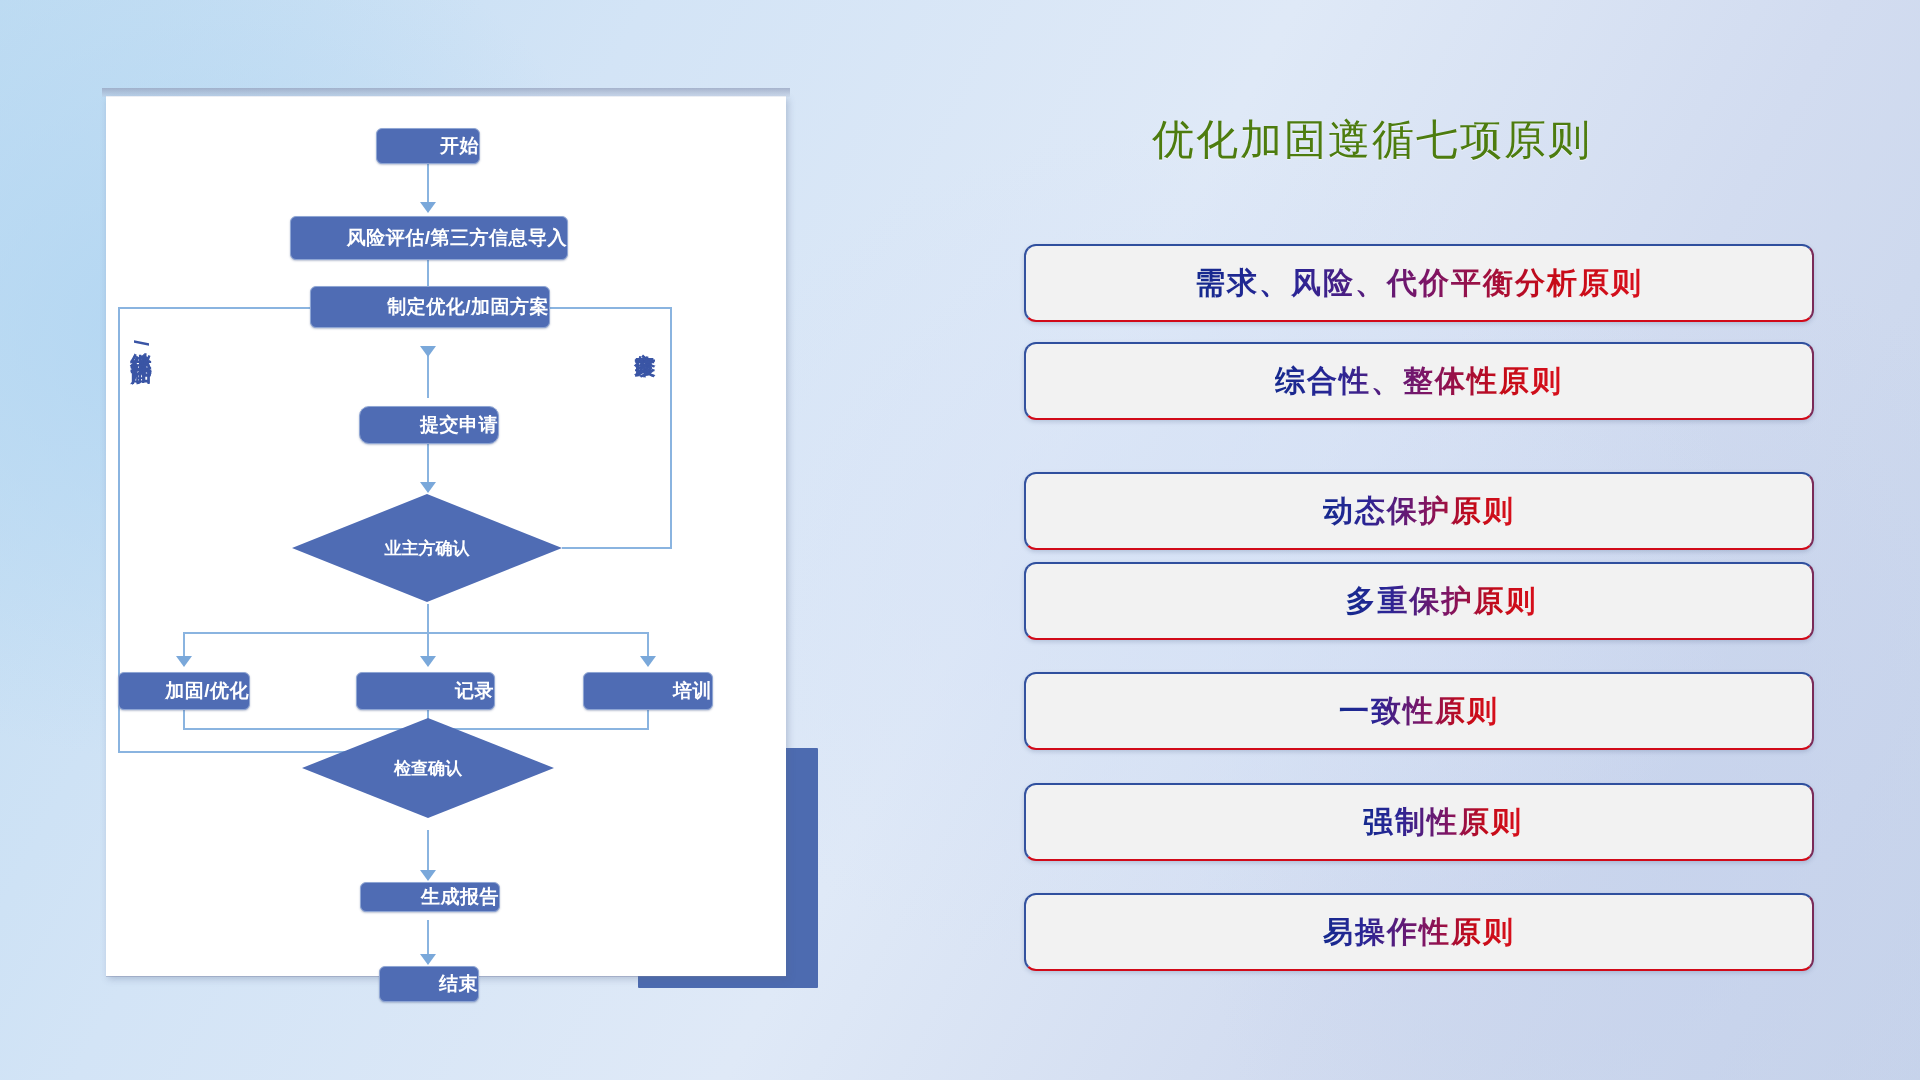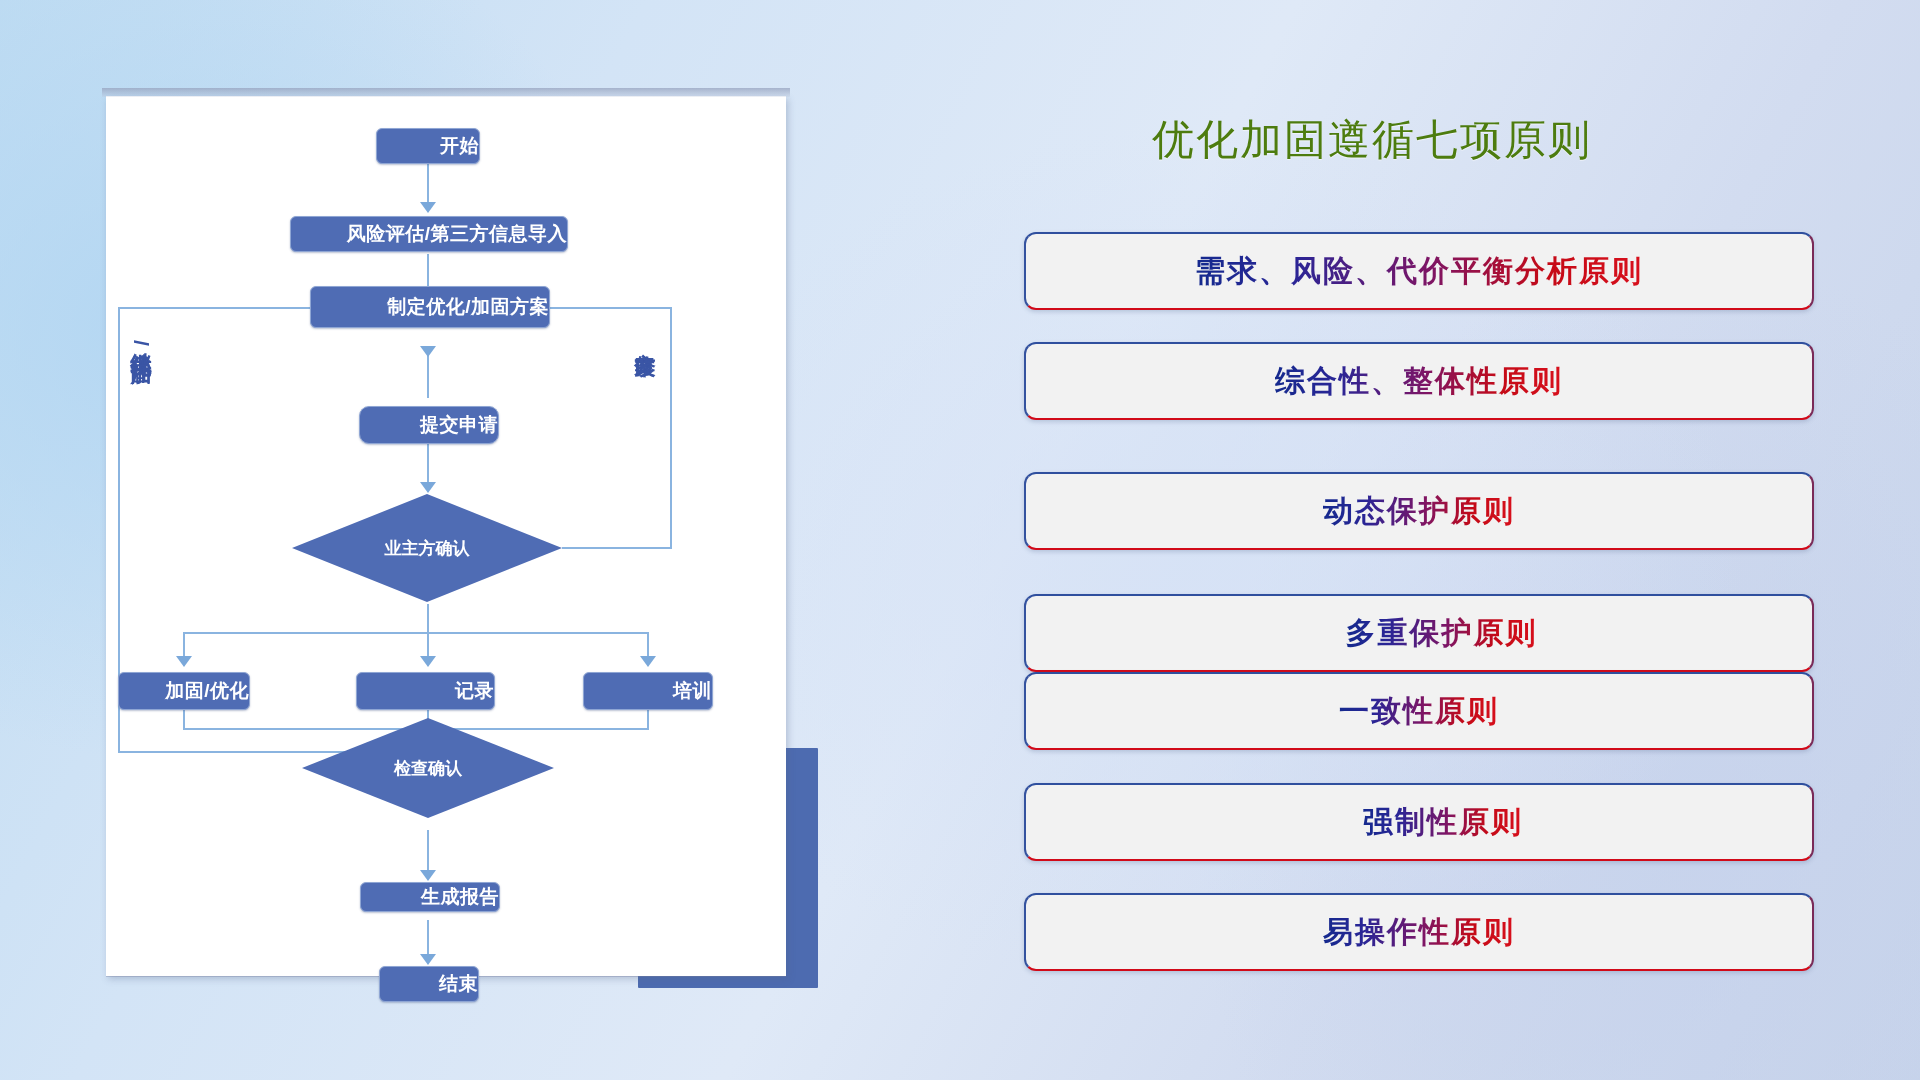--- a/index.html
+++ b/index.html
@@ -160,21 +160,21 @@
     <div class="vline" style="left:321px; top:734px; height:48px;"></div>
     <div class="arrow-d" style="left:314px; top:774px;"></div>
 
     <div class="vline" style="left:321px; top:824px; height:42px;"></div>
     <div class="arrow-d" style="left:314px; top:858px;"></div>
 
     <div class="node" style="left:270px; top:32px; width:104px; height:36px;">
       <span>开始</span>
     </div>
 
-    <div class="node" style="left:184px; top:120px; width:278px; height:36px;">
+    <div class="node" style="left:184px; top:120px; width:278px; height:44px;">
       <span>风险评估/第三方信息导入</span>
     </div>
 
     <div class="node" style="left:204px; top:190px; width:240px; height:42px;">
       <span>制定优化/加固方案</span>
     </div>
 
     <div class="node" style="left:253px; top:310px; width:140px; height:38px;border-radius:10px;">
       <span>提交申请</span>
     </div>
@@ -211,33 +211,33 @@
 
     <div class="vlabel" style="left:528px; top:240px;">方案修改</div>
 
   </div>
 </div>
 
 <div id="principles">
 
   <div id="principles-title">优化加固遵循七项原则</div>
 
-  <div class="pcard" style="top:232px;justify-content:center;">
+  <div class="pcard" style="top:244px;justify-content:center;">
     <span class="ptext">需求、风险、代价平衡分析原则</span>
   </div>
 
   <div class="pcard" style="top:342px;">
     <span class="ptext">综合性、整体性原则</span>
   </div>
 
   <div class="pcard" style="top:472px;">
     <span class="ptext">动态保护原则</span>
   </div>
 
-  <div class="pcard" style="top:594px;padding-left:45px;">
+  <div class="pcard" style="top:562px;padding-left:45px;">
     <span class="ptext">多重保护原则</span>
   </div>
 
   <div class="pcard" style="top:672px;">
     <span class="ptext">一致性原则</span>
   </div>
 
   <div class="pcard" style="top:783px;padding-left:48px;">
     <span class="ptext">强制性原则</span>
   </div>

